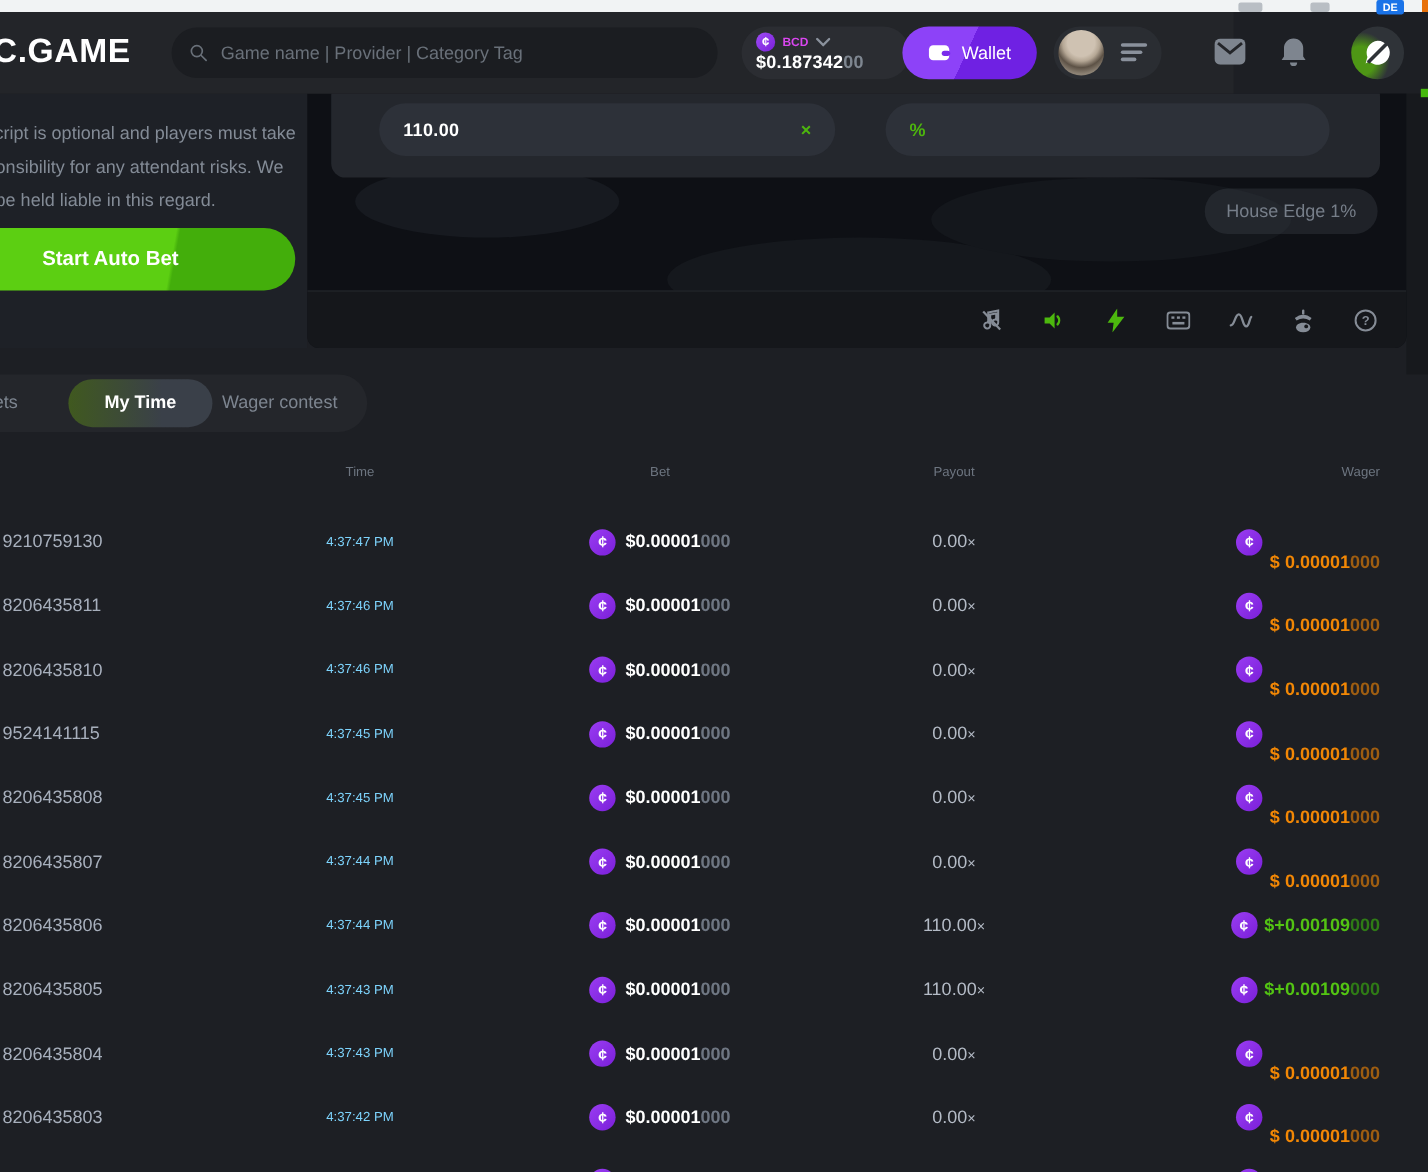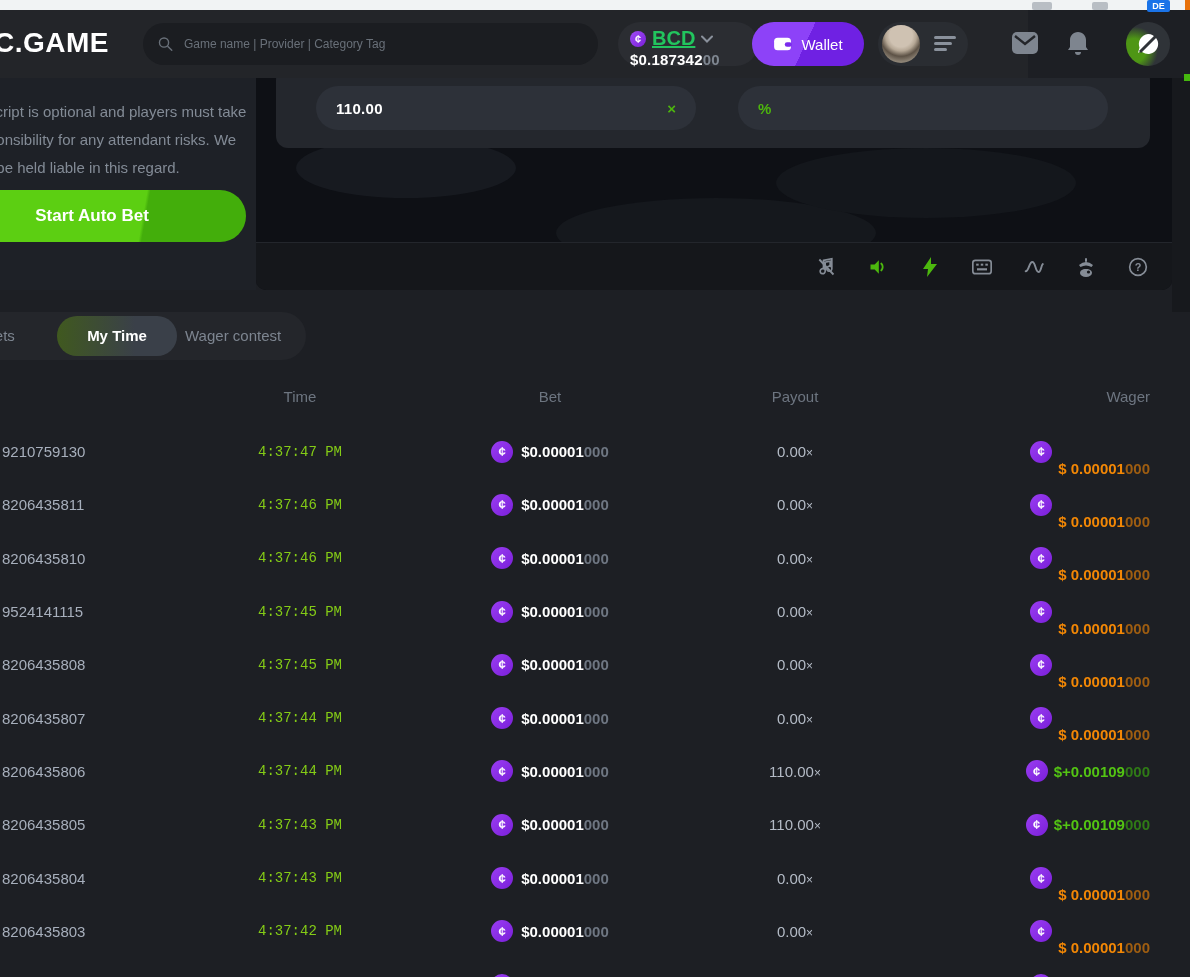--- a/index.html
+++ b/index.html
@@ -14,29 +14,29 @@
   .browser-strip { position:absolute; left:0; top:0; width:1190px; height:10px; background:#f1f3f4; z-index:40; }
   .browser-frag { position:absolute; top:2px; height:8px; border-radius:2px; background:#b9bec4; }
   .lang-badge { position:absolute; left:1147px; top:0; width:23px; height:12px; background:#1a73e8; color:#fff;
     font-size:9px; font-weight:bold; text-align:center; line-height:12px; border-radius:2px; z-index:41; }
   .orange-sliver { position:absolute; left:1185px; top:0; width:5px; height:10px; background:#e8710a; z-index:41; }
   
   .header { position:absolute; left:0; top:10px; width:1028px; height:68px; background:#232529; z-index:30; }
   .logo { position:absolute; left:-6px; top:17px; font-size:28px; font-weight:800; letter-spacing:.5px; color:#fff; }
   .search { position:absolute; left:143px; top:13px; width:455px; height:42px; background:#1b1d21; border-radius:21px;
     display:flex; align-items:center; padding:0 14px; gap:10px; }
-  .search input { background:transparent; border:none; outline:none; color:#c7ccd4; font-size:12px; width:100%;
+  .search input { background:transparent; border:none; outline:none; color:#c7ccd4; font-size:15px; width:100%;
     font-family:"Liberation Sans", sans-serif; }
   .search input::placeholder { color:#697079; }
   .currency-pill { position:absolute; left:618px; top:12px; width:140px; height:44px; background:#2b2d32; border-radius:22px;
     padding:5px 10px 0 12px; cursor:pointer; }
   .currency-row1 { display:flex; align-items:center; gap:6px; }
   .coin { width:16px; height:16px; border-radius:50%; background:linear-gradient(135deg,#a04df6,#7a1fd9);
     color:#fff; font-size:11px; font-weight:bold; display:flex; align-items:center; justify-content:center; }
-  .currency-code { font-size:20px; font-weight:bold; color:#22c55e;text-decoration:underline; }
+  .currency-code { font-size:10px; font-weight:bold; color:#d946ef; }
   .balance { font-size:15px; font-weight:bold; color:#fff; margin-top:1px; letter-spacing:.2px; }
   .balance .dim { color:#7e8690; }
   .wallet-btn { position:absolute; left:752px; top:12px; width:112px; height:44px; border-radius:22px; border:none; cursor:pointer;
     background:linear-gradient(115deg,#8d42f8 48%,#6f21e3 48%); color:#fff; font-size:15px; font-weight:normal;
     display:flex; align-items:center; justify-content:center; gap:8px; font-family:"Liberation Sans", sans-serif; }
   .avatar-pill { position:absolute; left:878px; top:12px; width:90px; height:44px; background:#2a2d32; border-radius:22px; }
   .avatar { position:absolute; left:4px; top:3px; width:38px; height:38px; border-radius:50%;
     background:radial-gradient(circle at 50% 28%, #cfc2b2 0 34%, #b5a795 46%, #5d5246 62%, #8c8274 78%);
     cursor:pointer; }
   .menu-icon { position:absolute; left:56px; top:14px; width:22px; cursor:pointer; }
@@ -70,27 +70,27 @@
   .green-sliver { position:absolute; left:1184px; top:74px; width:6px; height:7px; background:#46b80e; z-index:6; }
   .right-col { position:absolute; left:1172px; top:78px; width:18px; height:234px; background:#17191d; }
   
   .tabbar { position:absolute; left:-60px; top:312px; width:366px; height:48px; background:#24262b; border-radius:24px; }
   .tab { position:absolute; top:0; height:48px; line-height:48px; font-size:15px; color:#7d8590; cursor:pointer; white-space:nowrap; }
   .tab.active-pill { top:4px; height:40px; line-height:40px; border-radius:20px; text-align:center;
     background:linear-gradient(90deg,#40591f 0%,#3a4049 65%); color:#fff; font-weight:bold; }
   
   .table-area { position:absolute; left:0; top:370px; width:1190px; height:607px; }
   .trow { display:grid; grid-template-columns:170px 260px 240px 250px 230px 40px; align-items:center; }
-  .thead { position:absolute; top:18px; left:0; width:1190px; color:#6d7580; font-size:15px; }
+  .thead { position:absolute; top:18px; left:0; width:1190px; color:#6d7580; font-size:11px; }
   .tbody { position:absolute; top:55px; left:0; width:1190px; }
   .tbody .trow { height:53.3px; cursor:pointer; }
   .c-id { padding-left:2px; color:#a7afbc; font-size:15px; text-align:left; }
   .c-center { text-align:center; }
   .c-right { text-align:right; }
-  .c-time { color:#84cc16; font-size:14px;font-family:Liberation Mono, monospace; }
+  .c-time { color:#7dd3fc; font-size:11px; }
   .c-bet { display:flex; align-items:center; justify-content:center; gap:8px; font-size:15px; font-weight:bold; }
   .c-bet .dim { color:#6e7682; }
   .coin-lg { width:22px; height:22px; border-radius:50%; background:linear-gradient(135deg,#9a3df2,#7a1fd9);
     color:#fff; font-size:13px; font-weight:bold; display:flex; align-items:center; justify-content:center; flex:0 0 auto; }
   .c-payout { color:#b4bbc6; font-size:15px; }
   .c-payout .x { font-size:12px; }
   .c-profit { display:flex; align-items:center; justify-content:flex-end; gap:6px; font-size:15px; font-weight:bold; }
   .profit-text.loss { color:#f28705;margin-top:33px; }
   .profit-text.loss .dim { color:#9e5d11; }
   .profit-text.win { color:#53c413; }
@@ -180,20 +180,21 @@
   <div class="inputs-panel">
     <div class="game-input" style="left:40px; width:380px;">
       <input type="text" value="110.00" style="">
       <span class="suffix">×</span>
     </div>
     <div class="game-input" style="left:462px; width:370px;">
       <span class="suffix">%</span>
     </div>
   </div>
 
+  <div class="house-edge">House Edge 1%</div>
 
   <div class="toolbar">
     <div class="tbtn">
       <svg width="20" height="20" viewBox="0 0 24 24">
         <path d="M9 4 L19 2 L19 14 A3 3 0 1 1 17 11.2 L17 5 L11 6.2 L11 17 A3 3 0 1 1 9 14.2 Z" fill="none" stroke="#858c96" stroke-width="2"></path>
         <line x1="4" y1="3" x2="21" y2="21" stroke="#858c96" stroke-width="2.2"></line>
       </svg>
     </div>
     <div class="tbtn">
       <svg width="20" height="20" viewBox="0 0 24 24">

